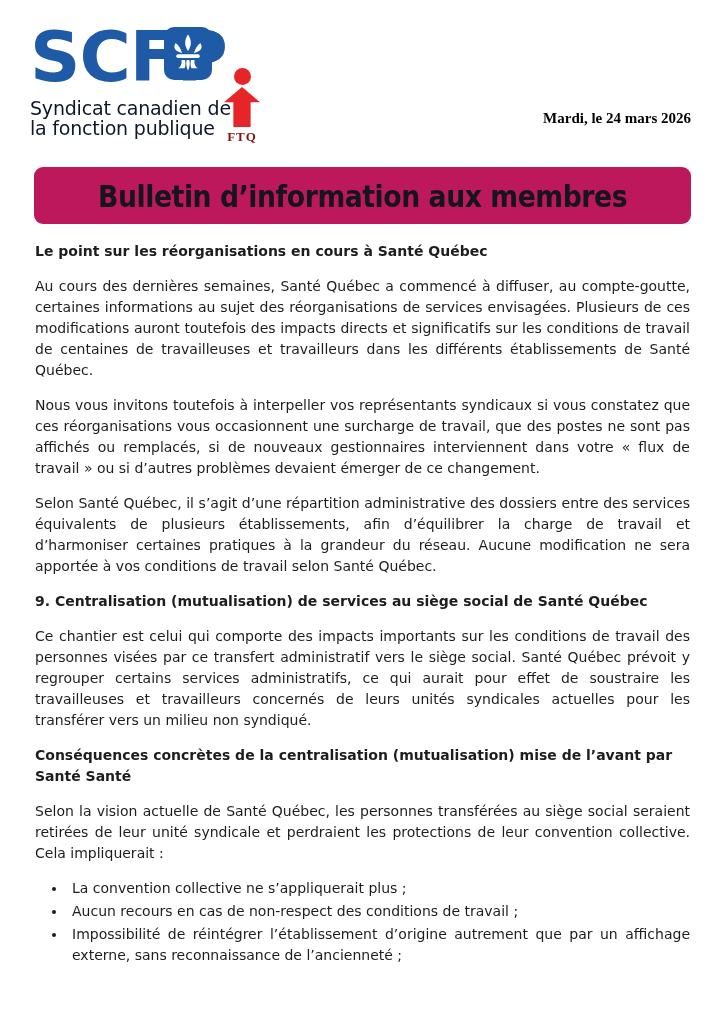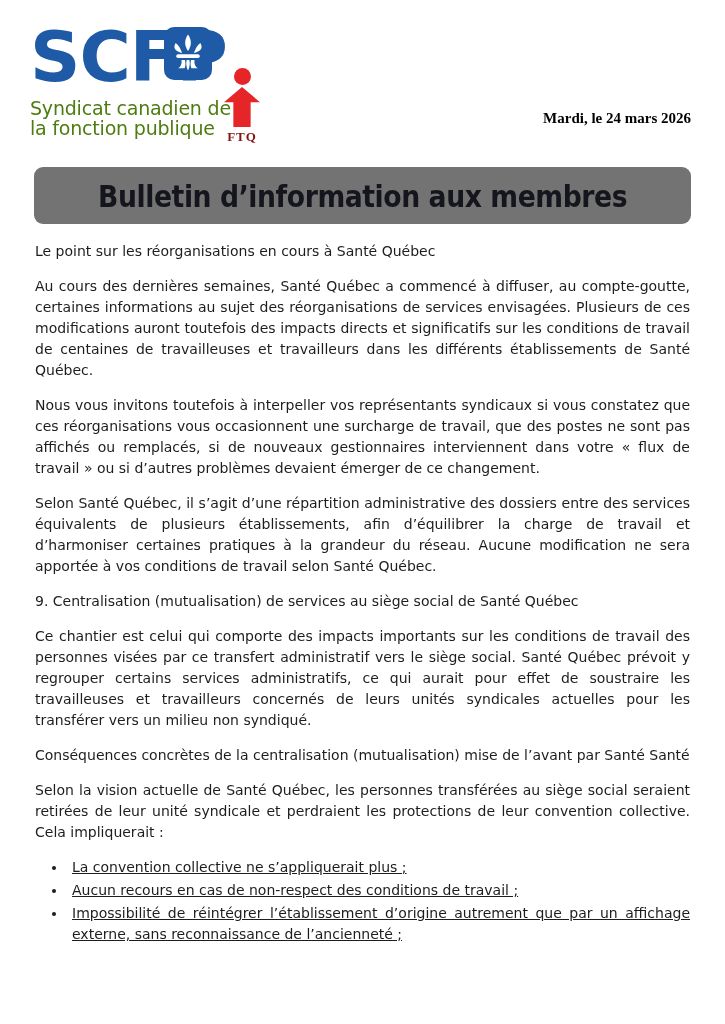--- a/index.html
+++ b/index.html
@@ -26,21 +26,21 @@
   }
   .fleur-wrap {
     position: absolute; left: 134px; top: 5px;
     width: 48px; height: 53px;
     background: #1e5aa6; border-radius: 10px;
     display: flex; align-items: center; justify-content: center;
   }
   .tagline {
     margin-top: 6px;
     font-size: 19px; line-height: 20px;
-    font-weight: 500; color: #4d7c0f;
+    font-weight: 500; color: #0f172a;
     letter-spacing: -0.2px;
   }
   .ftq-block { position: absolute; left: 220px; top: 68px; width: 44px; text-align: center; }
   .ftq-head { width: 17px; height: 17px; border-radius: 50%; background: #e62528; margin: 0 auto; }
   .ftq-body {
     width: 36px; height: 40px; margin: 2px auto 0;
     background: #e62528;
     clip-path: polygon(50% 0%, 100% 38%, 74% 38%, 74% 100%, 26% 100%, 26% 38%, 0% 38%);
   }
   .ftq-label {
@@ -51,40 +51,40 @@
   }
   .doc-date {
     position: absolute; top: 110px; right: 34px;
     font-family: Liberation Serif, serif;
     font-weight: bold; font-size: 15px; color: #000;
   }
 
   
   .banner {
     position: absolute; left: 34px; right: 34px; top: 167px; height: 57px;
-    background: #737373; border-radius: 9px;
+    background: #be185d; border-radius: 9px;
     display: flex; align-items: center; justify-content: center;
   }
   .banner-title {
     font-size: 31px; font-weight: 600; color: #15151d;
     letter-spacing: -0.5px;
     transform: scaleX(0.86);
     white-space: nowrap;
   }
 
   
   .content {
     position: absolute; left: 35px; right: 35px; top: 241px;
     font-size: 14px; line-height: 21px;
   }
   .content p { margin: 0 0 14px 0; }
-  .content p.h { font-weight: normal; text-align: left; }
+  .content p.h { font-weight: bold; text-align: left; }
   .content p.t { text-align: justify; }
   .content ul { margin: 0 0 14px 0; padding-left: 32px; }
-  .content li { padding-left: 5px; margin-bottom: 2px; text-align: justify; text-decoration: underline; }
+  .content li { padding-left: 5px; margin-bottom: 2px; text-align: justify; }
 </style>
 </head>
 <body>
 
 <div class="page">
 
   <div class="logo-block">
     <div class="scfp-text">
       <span>SCFP</span>
       <span class="fleur-wrap">

